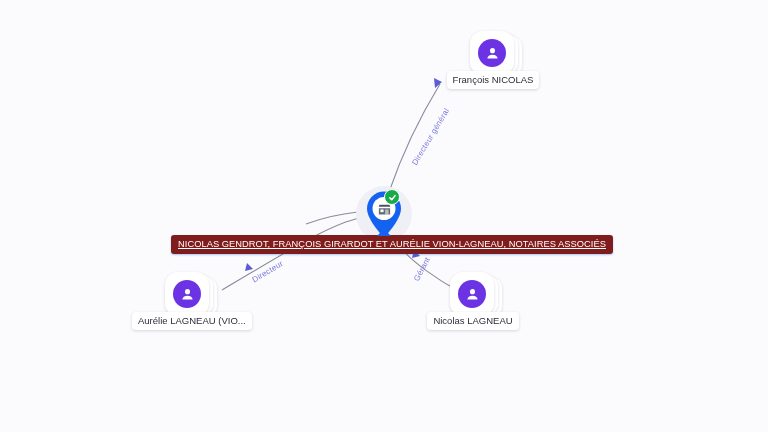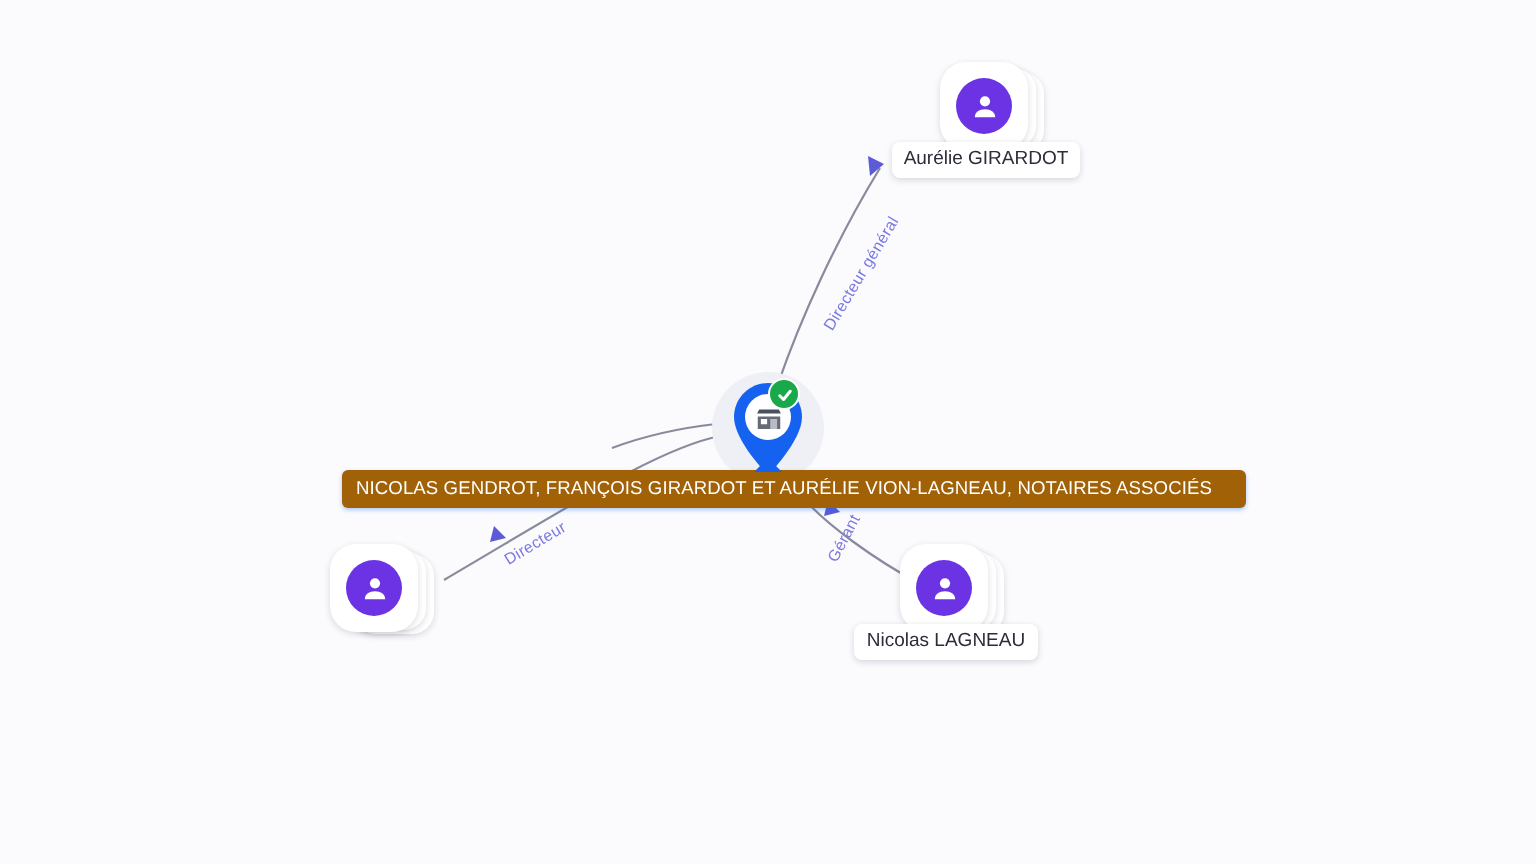--- a/index.html
+++ b/index.html
@@ -140,28 +140,29 @@
     display: flex;
     align-items: center;
     justify-content: center;
   }
 
   
   #company-label {
     position: absolute;
     left: 171px;
     top: 235px;
-    background: #a16207;
+    background: #7f1d1d;
     color: #ffffff;
     font-size: 9.3px;
     letter-spacing: .05px;
-    padding: 4px 17px 5px 7px;
+    padding: 4px 7px 5px 7px;
     border-radius: 3px;
     white-space: nowrap;
     box-shadow: 0 1px 2px rgba(21,98,240,.35);
+    text-decoration: underline;
   }
   #company-label::after {
     content: "";
     position: absolute;
     left: 206px;
     top: -6px;
     border-left: 7px solid transparent;
     border-right: 7px solid transparent;
     border-bottom: 7px solid #1562f0;
   }
@@ -196,35 +197,36 @@
       <div class="card c3"></div>
       <div class="card c2"></div>
       <div class="card c1"></div>
       <div class="avatar">
         <svg width="17" height="17" viewBox="0 0 24 24" fill="#ffffff">
           <circle cx="12" cy="8" r="3.6"></circle>
           <path d="M4.8 19.2c0-3.6 3.2-5.6 7.2-5.6s7.2 2 7.2 5.6z"></path>
         </svg>
       </div>
     </div>
-    <span class="node-label">Aurélie GIRARDOT</span>
+    <span class="node-label">François NICOLAS</span>
   </div>
 
   <div class="person-node" style="left:132px; top:272px;">
     <div class="stack">
       <div class="card c3"></div>
       <div class="card c2"></div>
       <div class="card c1"></div>
       <div class="avatar">
         <svg width="17" height="17" viewBox="0 0 24 24" fill="#ffffff">
           <circle cx="12" cy="8" r="3.6"></circle>
           <path d="M4.8 19.2c0-3.6 3.2-5.6 7.2-5.6s7.2 2 7.2 5.6z"></path>
         </svg>
       </div>
     </div>
+    <span class="node-label">Aurélie LAGNEAU (VIO...</span>
   </div>
 
   <div class="person-node" style="left:417px; top:272px;">
     <div class="stack">
       <div class="card c3"></div>
       <div class="card c2"></div>
       <div class="card c1"></div>
       <div class="avatar">
         <svg width="17" height="17" viewBox="0 0 24 24" fill="#ffffff">
           <circle cx="12" cy="8" r="3.6"></circle>

